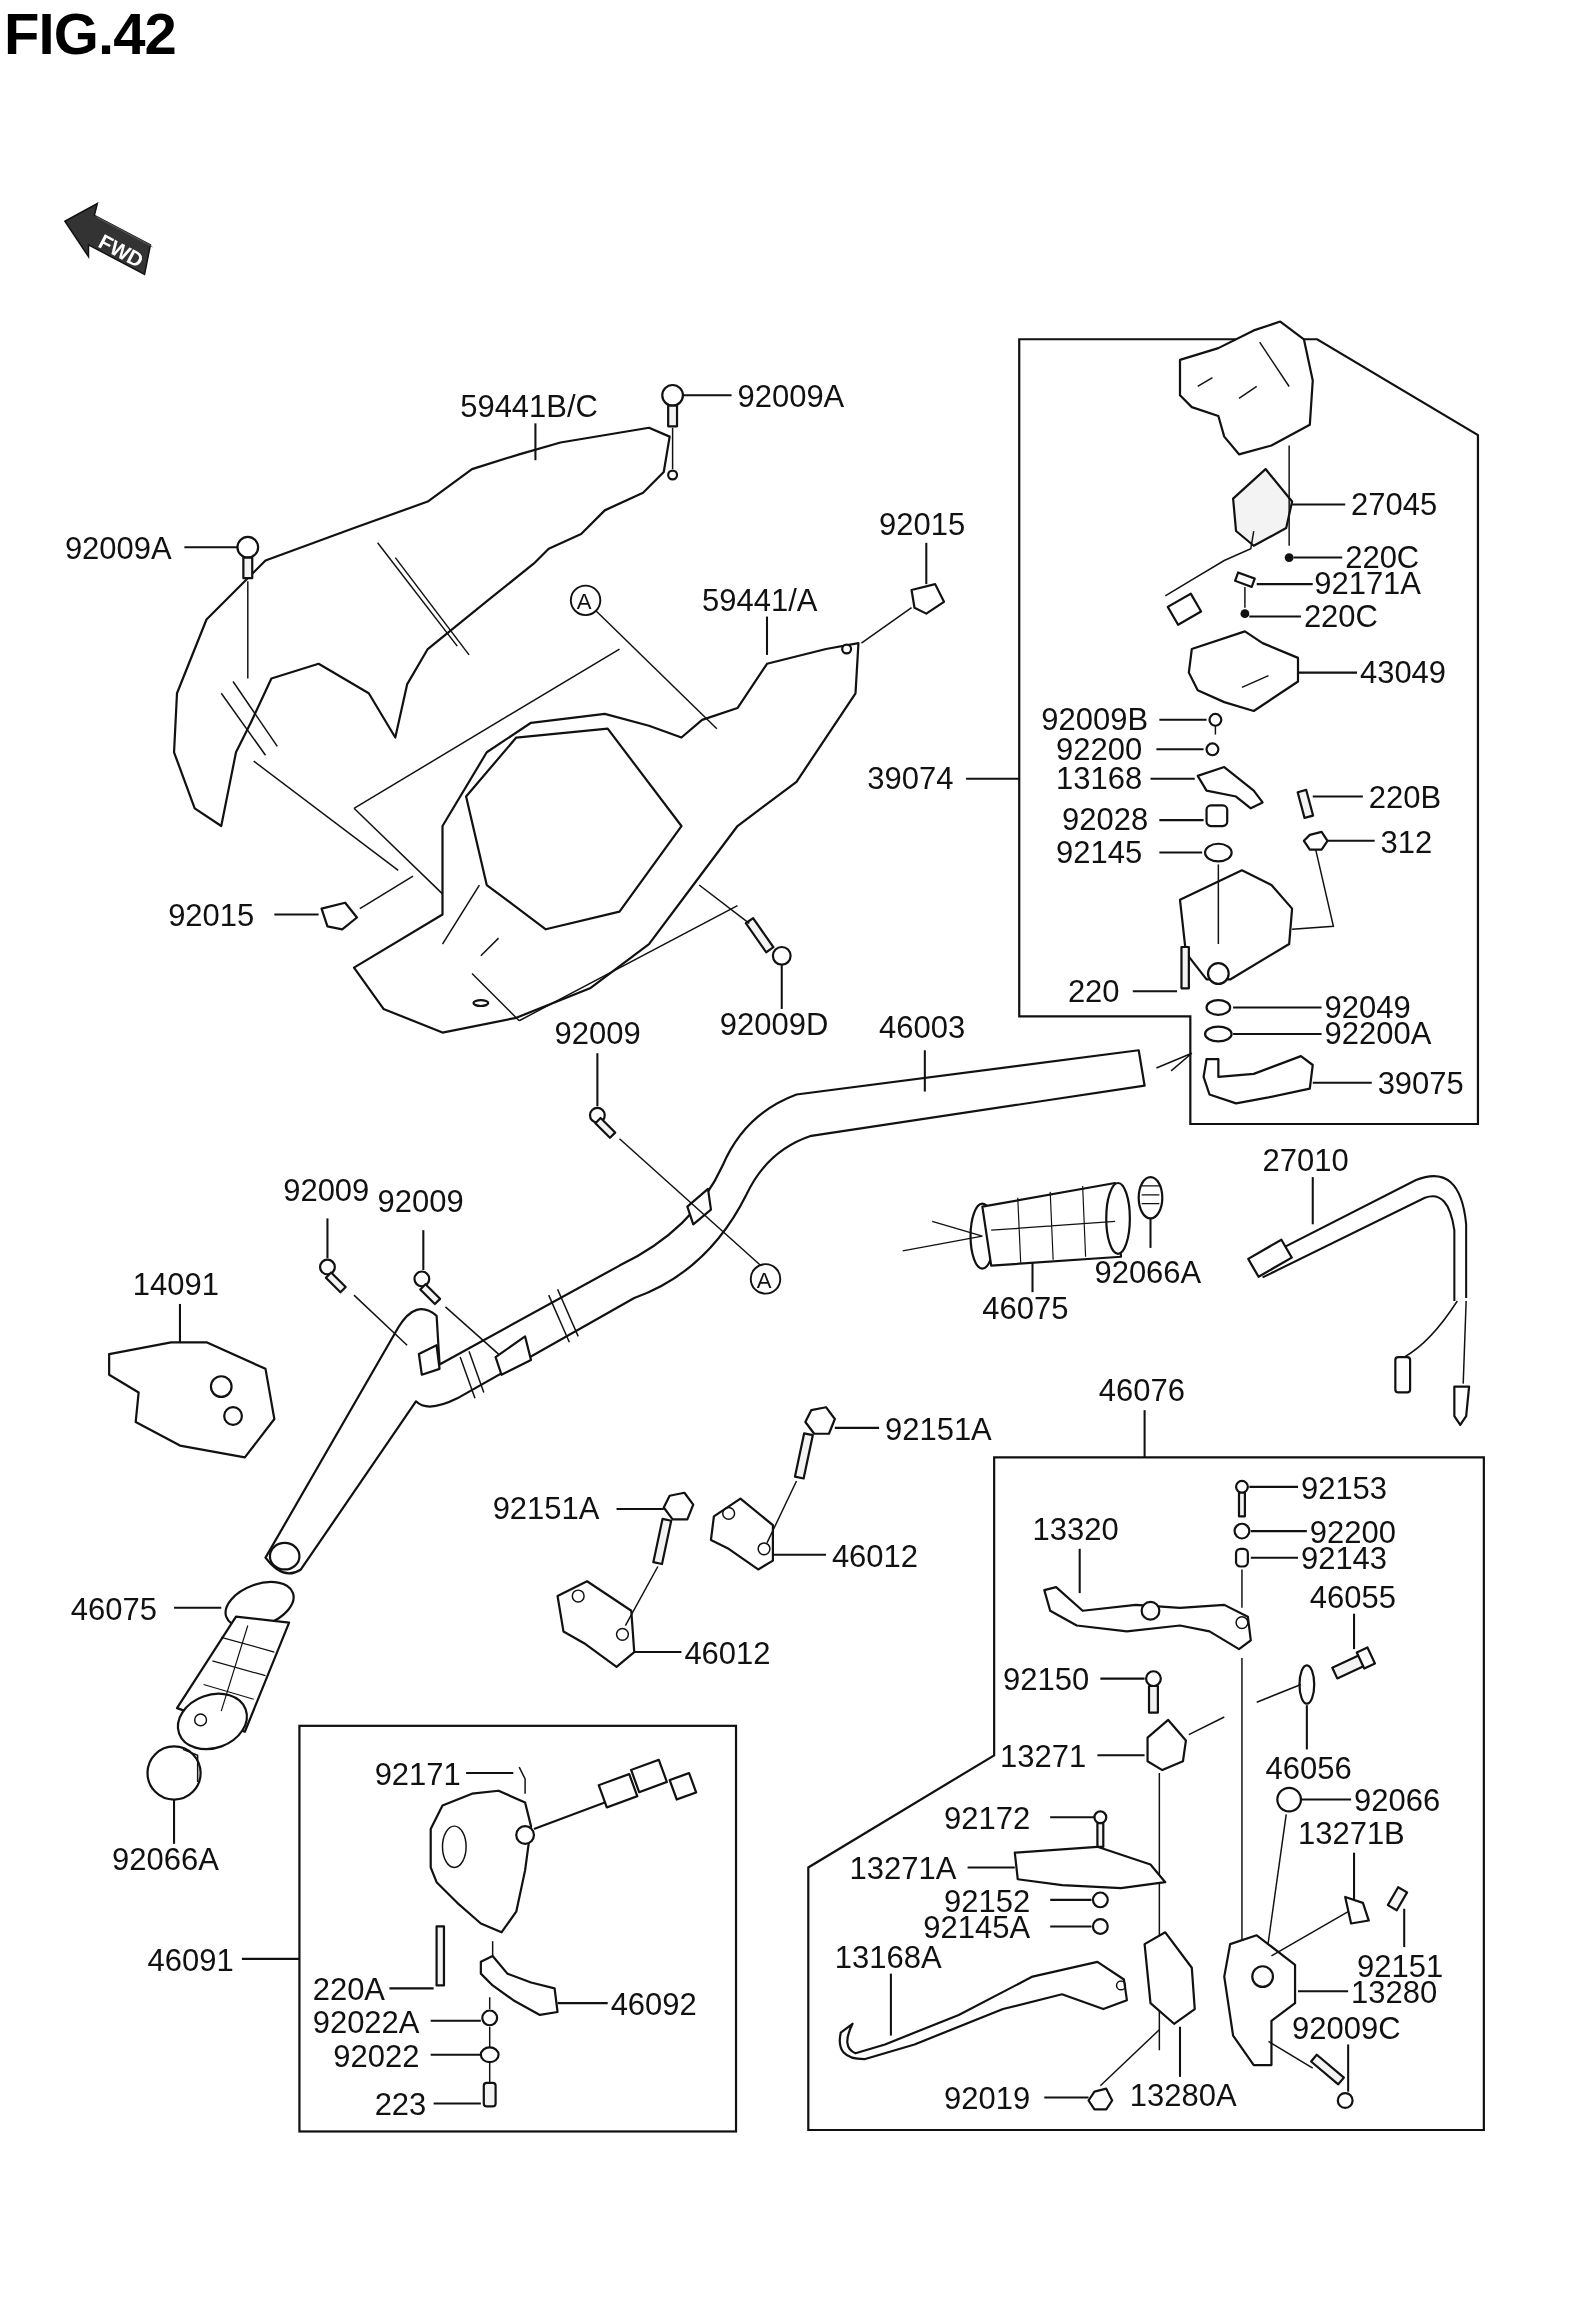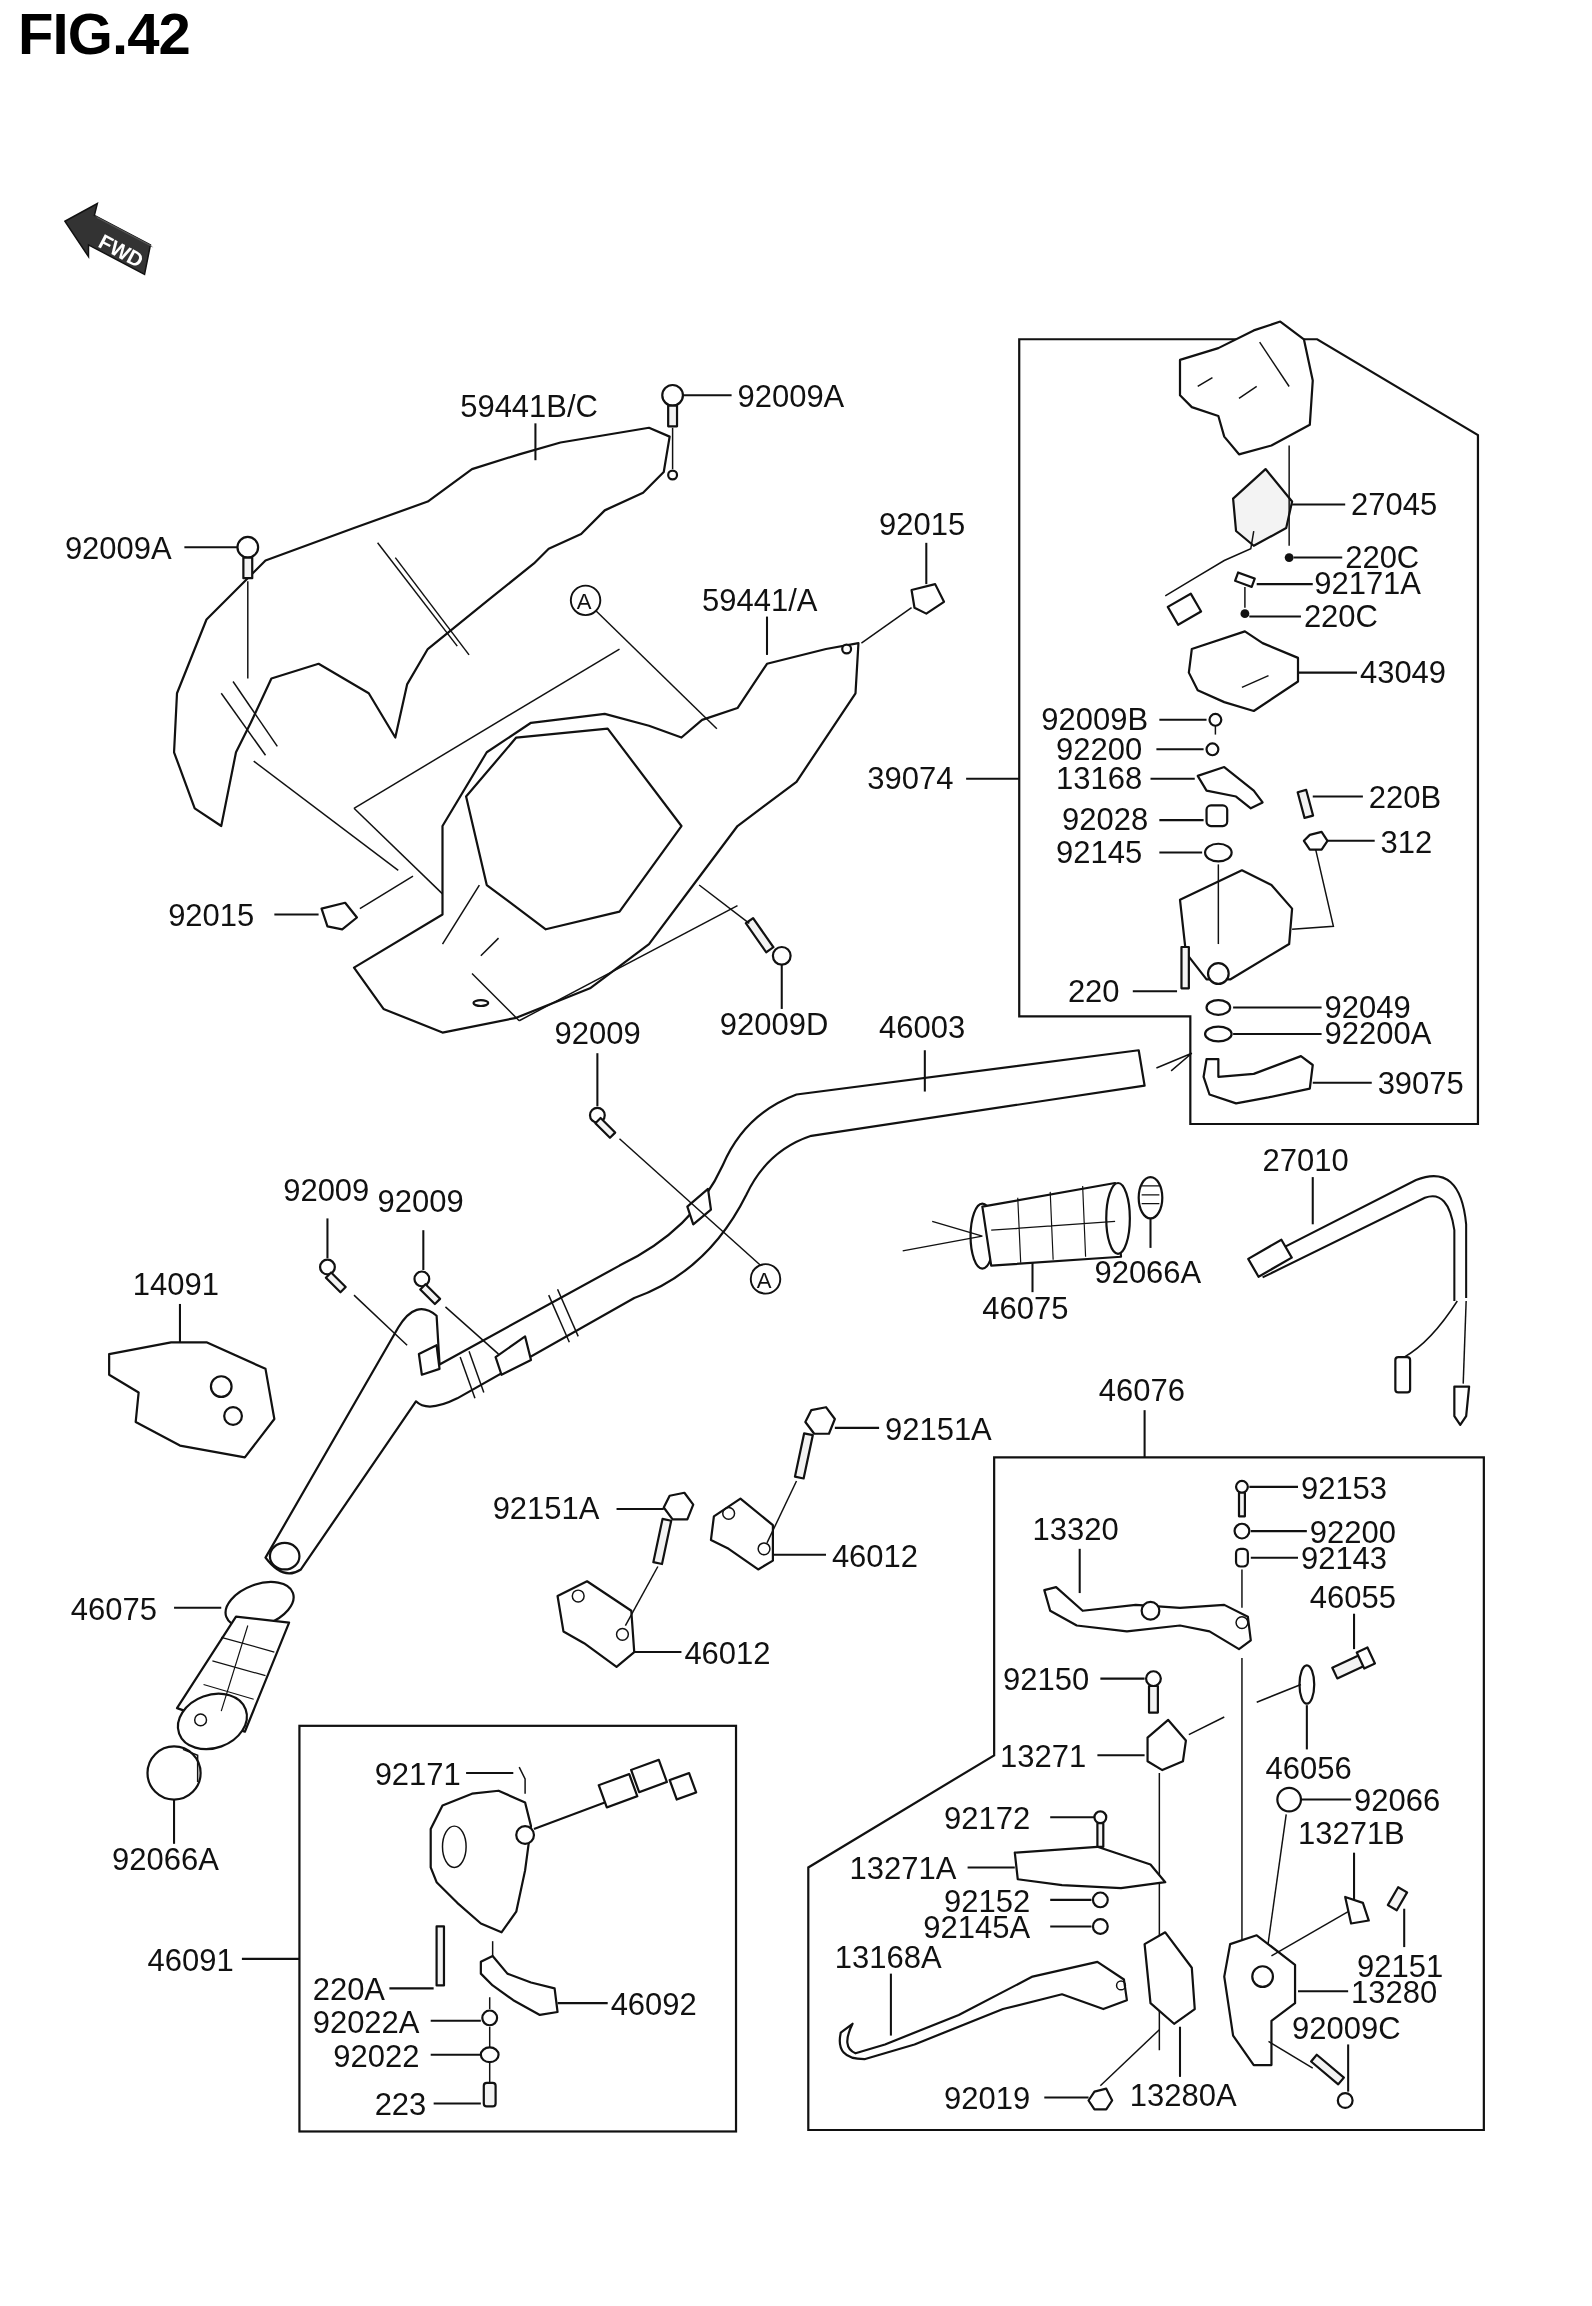--- a/index.html
+++ b/index.html
@@ -1,17 +1,17 @@
 <!DOCTYPE html>
 <html style="font-size:15px"><head>
 <meta charset="utf-8">
 <style>
   html, body { margin:0; padding:0; background:#ffffff; }
   body { width:1593px; height:2307px; overflow:hidden; position:relative; }
-  #fig-title { position:absolute; left:18px; top:0px; font-family:"Liberation Sans", sans-serif; font-weight:bold; font-size:58px; color:#000; letter-spacing:-0.9px; }
+  #fig-title { position:absolute; left:4px; top:0px; font-family:"Liberation Sans", sans-serif; font-weight:bold; font-size:58px; color:#000; letter-spacing:-0.9px; }
   svg#diagram { position:absolute; left:0; top:0; width:1593px; height:2307px; }
   .lbl { font-family:"Liberation Sans", sans-serif; font-size:21px; fill:#111; }
   .ln { stroke:#111; stroke-width:1.4; fill:none; }
   .thin { stroke:#111; stroke-width:1; fill:none; }
   .part { stroke:#111; stroke-width:1.5; fill:#fff; stroke-linejoin:round; }
   .partg { stroke:#111; stroke-width:1.5; fill:#f3f3f3; stroke-linejoin:round; }
   .box { stroke:#111; stroke-width:1.5; fill:none; }
   .hatch { stroke:#111; stroke-width:0.8; }
   .ref-circle { stroke:#111; stroke-width:1.3; fill:#fff; }
   .ref-text { font-family:"Liberation Sans", sans-serif; font-size:15px; fill:#111; }

